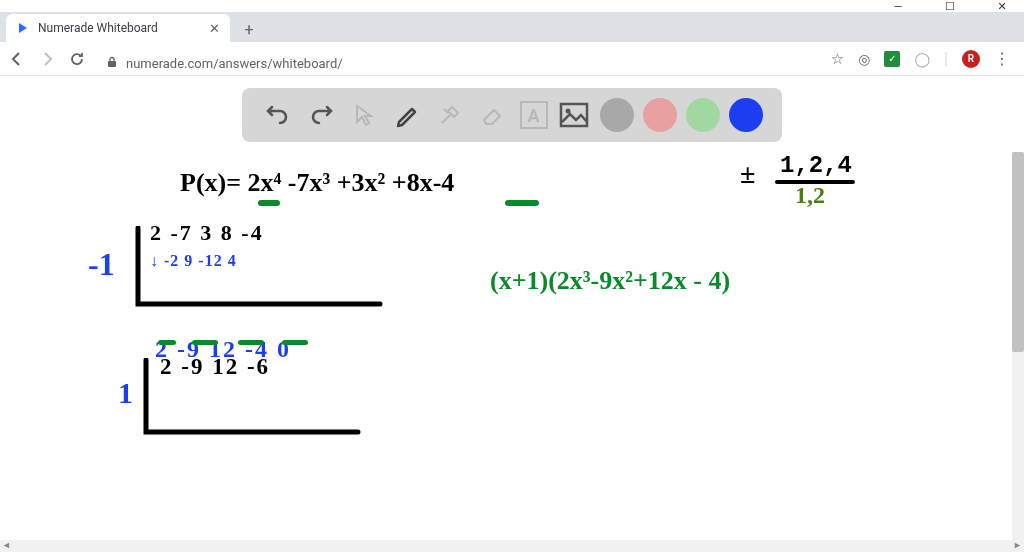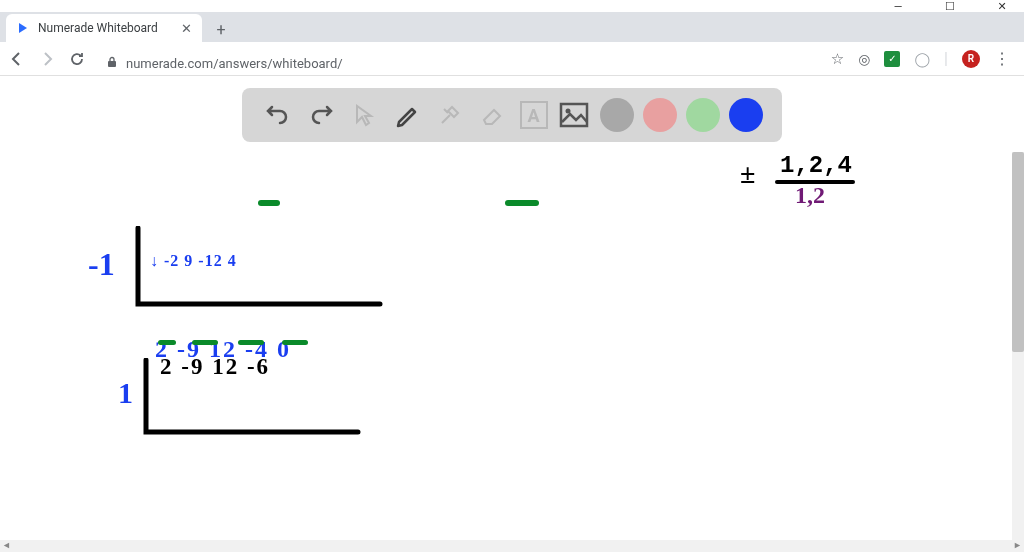--- a/index.html
+++ b/index.html
@@ -28,21 +28,21 @@
   .tab-strip {
     height: 30px;
     background: #dee1e6;
     display: flex;
     align-items: flex-end;
     padding-left: 6px;
   }
   .tab {
     background: #fff;
     height: 28px;
-    width: 196px;
+    width: 224px;
     border-radius: 6px 6px 0 0;
     display: flex;
     align-items: center;
     padding: 0 10px;
     gap: 8px;
     font-size: 12px;
     color: #3c4043;
   }
   .tab-icon {
     width: 14px; height: 14px;
@@ -264,41 +264,44 @@
         </svg>
     </div>
     <div class="swatch" style="background:#a8a8a8;"></div>
     <div class="swatch" style="background:#e8a0a0;"></div>
     <div class="swatch" style="background:#a0d8a0;"></div>
     <div class="swatch" style="background:#1a3ef0;"></div>
   </div>
 
   <div class="whiteboard">
 
+    <div class="hand" style="left:170px;top:12px;font-size:26px;color:#000;">P(x)= 2x⁴ -7x³ +3x² +8x-4</div>
     <div class="und" style="left:248px;top:44px;width:22px;background:#0a8a2a;height:6px;border-radius:3px;"></div>
     <div class="und" style="left:495px;top:44px;width:34px;background:#0a8a2a;height:6px;border-radius:3px;"></div>
 
     <div class="hand" style="left:730px;top:2px;font-size:28px;color:#000;">±</div>
     <div class="hand" style="left:770px;top:-4px;font-size:24px;color:#000;font-family:Liberation Mono, monospace;">1,2,4</div>
     <div class="und" style="left:765px;top:24px;width:80px;background:#000;height:4px;"></div>
-    <div class="hand" style="left:785px;top:26px;font-size:24px;color:#701a75;">1,2</div>
+    <div class="hand" style="left:785px;top:26px;font-size:24px;color:#4d7c0f;">1,2</div>
 
     <div class="hand" style="left:78px;top:90px;font-size:32px;color:#1a3ef0;">-1</div>
 
     <svg style="position:absolute;left:122px;top:70px;" width="260" height="110">
       <path d="M6 2 L6 78 L248 78" stroke="#000" stroke-width="5" fill="none" stroke-linecap="round"></path>
     </svg>
+    <div class="hand" style="left:140px;top:64px;font-size:22px;color:#000;letter-spacing:2px;">2   -7   3    8   -4</div>
     <div class="hand" style="left:140px;top:96px;font-size:16px;color:#1a3ef0;letter-spacing:1px;">↓   -2   9  -12   4</div>
     <div class="hand" style="left:145px;top:152px;font-size:24px;color:#1a3ef0;letter-spacing:2px;margin-top:28px;">2   -9   12  -4   0</div>
 
     <div class="und" style="left:148px;top:184px;width:18px;background:#0a8a2a;"></div>
     <div class="und" style="left:182px;top:184px;width:26px;background:#0a8a2a;"></div>
     <div class="und" style="left:228px;top:184px;width:26px;background:#0a8a2a;"></div>
     <div class="und" style="left:272px;top:184px;width:26px;background:#0a8a2a;"></div>
 
+    <div class="hand" style="left:480px;top:110px;font-size:26px;color:#0a8a2a;">(x+1)(2x³-9x²+12x - 4)</div>
 
     <div class="hand" style="left:108px;top:220px;font-size:30px;color:#1a3ef0;">1</div>
     <svg style="position:absolute;left:130px;top:202px;" width="230" height="100">
       <path d="M6 2 L6 74 L218 74" stroke="#000" stroke-width="5" fill="none" stroke-linecap="round"></path>
     </svg>
     <div class="hand" style="left:150px;top:198px;font-size:23px;color:#000;letter-spacing:2px;">2    -9   12   -6</div>
 
   </div>
 
   <div class="scrollbar-v">

